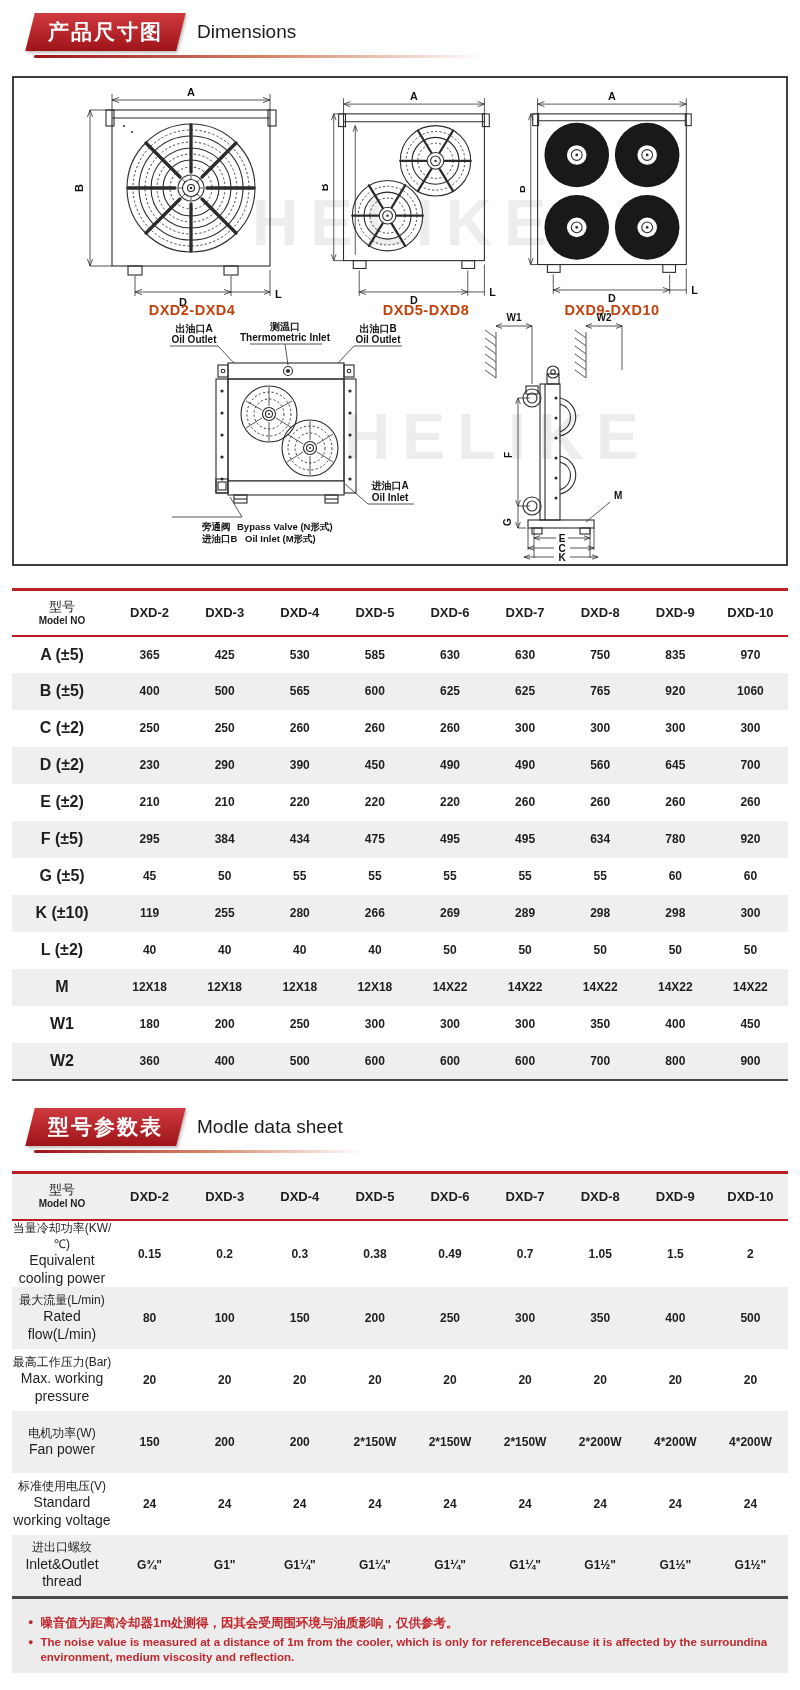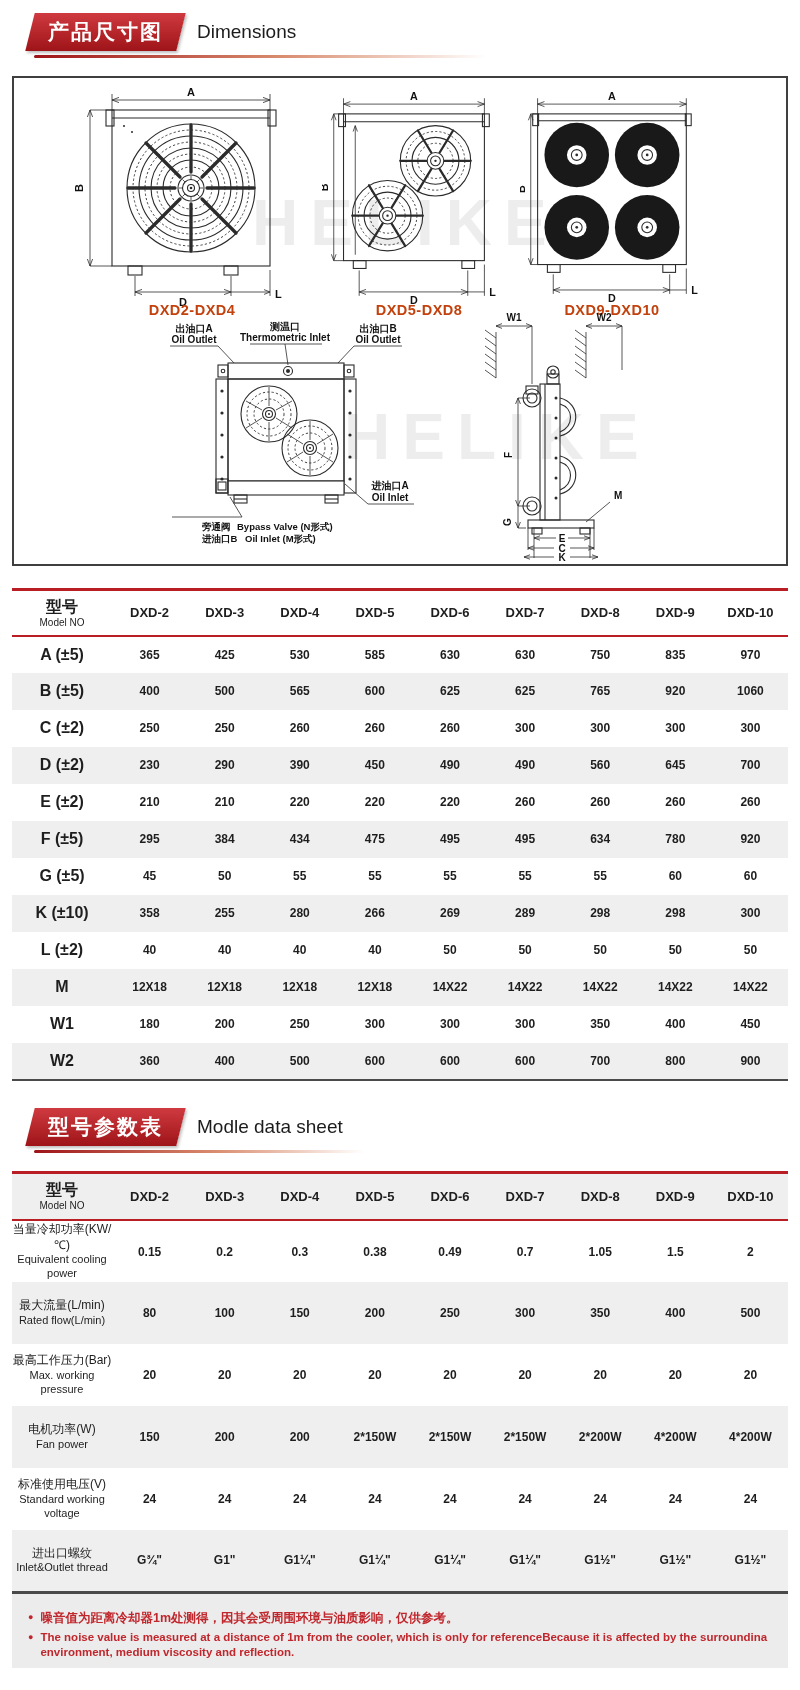--- a/index.html
+++ b/index.html
@@ -45,24 +45,24 @@
   .spec-table th:first-child{width:100px}
   #dim-table{margin-top:22px;border-bottom:2px solid #4a4a4a}
   #dim-table thead tr{height:46px}
   #dim-table tbody tr{height:37px}
   #dim-table tbody tr:nth-child(even){background:#efefef}
   #dim-table tbody th{font-size:16px}
   #ds-table{margin-top:18px;border-bottom:3px solid #4a4a4a}
   #ds-table thead tr{height:48px;background:#efefef}
   #ds-table tbody tr{height:62px}
   #ds-table tbody tr:nth-child(even){background:#efefef}
-  .corner-zh{font-size:16px;font-weight:bold;line-height:1.25}
-  .corner-en{font-size:10px;font-weight:normal;line-height:1.2}
+  .corner-zh{font-size:13px;font-weight:normal;line-height:1.25}
+  .corner-en{font-size:10px;font-weight:bold;line-height:1.2}
   .rl-zh{font-size:12px;font-weight:normal;line-height:1.3}
-  .rl-en{font-size:11px;font-weight:normal;line-height:1.25}
+  .rl-en{font-size:14px;font-weight:normal;line-height:1.25}
   
   .notes{margin:0 12px;background:#ececec;padding:13px 16px 12px;height:49px}
   .note-line{display:flex;color:#c0272d;margin:3px 0}
   .note-line .bullet{font-size:9px;line-height:1.7;margin-right:7px}
   .note-zh{font-size:12.5px;font-weight:bold;line-height:1.4}
   .note-en{font-size:11.5px;font-weight:bold;line-height:1.32}
 </style>
 </head>
 <body>
 
@@ -195,21 +195,21 @@
       <rect x="142" y="176" width="13" height="8"></rect>
     <path d="M30,186 V206 M149,186 V206 M166,180 V206" class="thin"></path>
     <line x1="30" y1="202" x2="149" y2="202" class="thin"></line>
     <line x1="149" y1="202" x2="166" y2="202" class="thin"></line>
     <path d="M30,202 l7,-2.6 M30,202 l7,2.6 M149,202 l-7,-2.6 M149,202 l-7,2.6" class="thin"></path>
     <text x="90" y="214" text-anchor="middle">D</text>
     <text x="171" y="206">L</text>
   </svg>
 
   <div class="caption" style="left:93px">DXD2-DXD4</div>
-  <div class="caption" style="left:320px">DXD5-DXD8</div>
+  <div class="caption" style="left:327px">DXD5-DXD8</div>
   <div class="caption" style="left:513px">DXD9-DXD10</div>
 
   <svg class="tech" style="left:128px;top:243px" width="280" height="225" viewBox="0 0 280 225">
     <defs>
       <pattern id="vl" width="4" height="8" patternUnits="userSpaceOnUse">
         <path d="M1.5,0 V8" stroke="#4a4a4a" stroke-width="0.8"></path>
       </pattern>
     </defs>
     <text x="52" y="11" text-anchor="middle" class="ann">出油口A</text>
     <text x="52" y="22" text-anchor="middle" class="ann">Oil Outlet</text>
@@ -422,21 +422,21 @@
         <td>55</td>
         <td>55</td>
         <td>55</td>
         <td>55</td>
         <td>55</td>
         <td>60</td>
         <td>60</td>
       </tr>
       <tr>
         <th>K (±10)</th>
-        <td>358</td>
+        <td>119</td>
         <td>255</td>
         <td>280</td>
         <td>266</td>
         <td>269</td>
         <td>289</td>
         <td>298</td>
         <td>298</td>
         <td>300</td>
       </tr>
       <tr>

